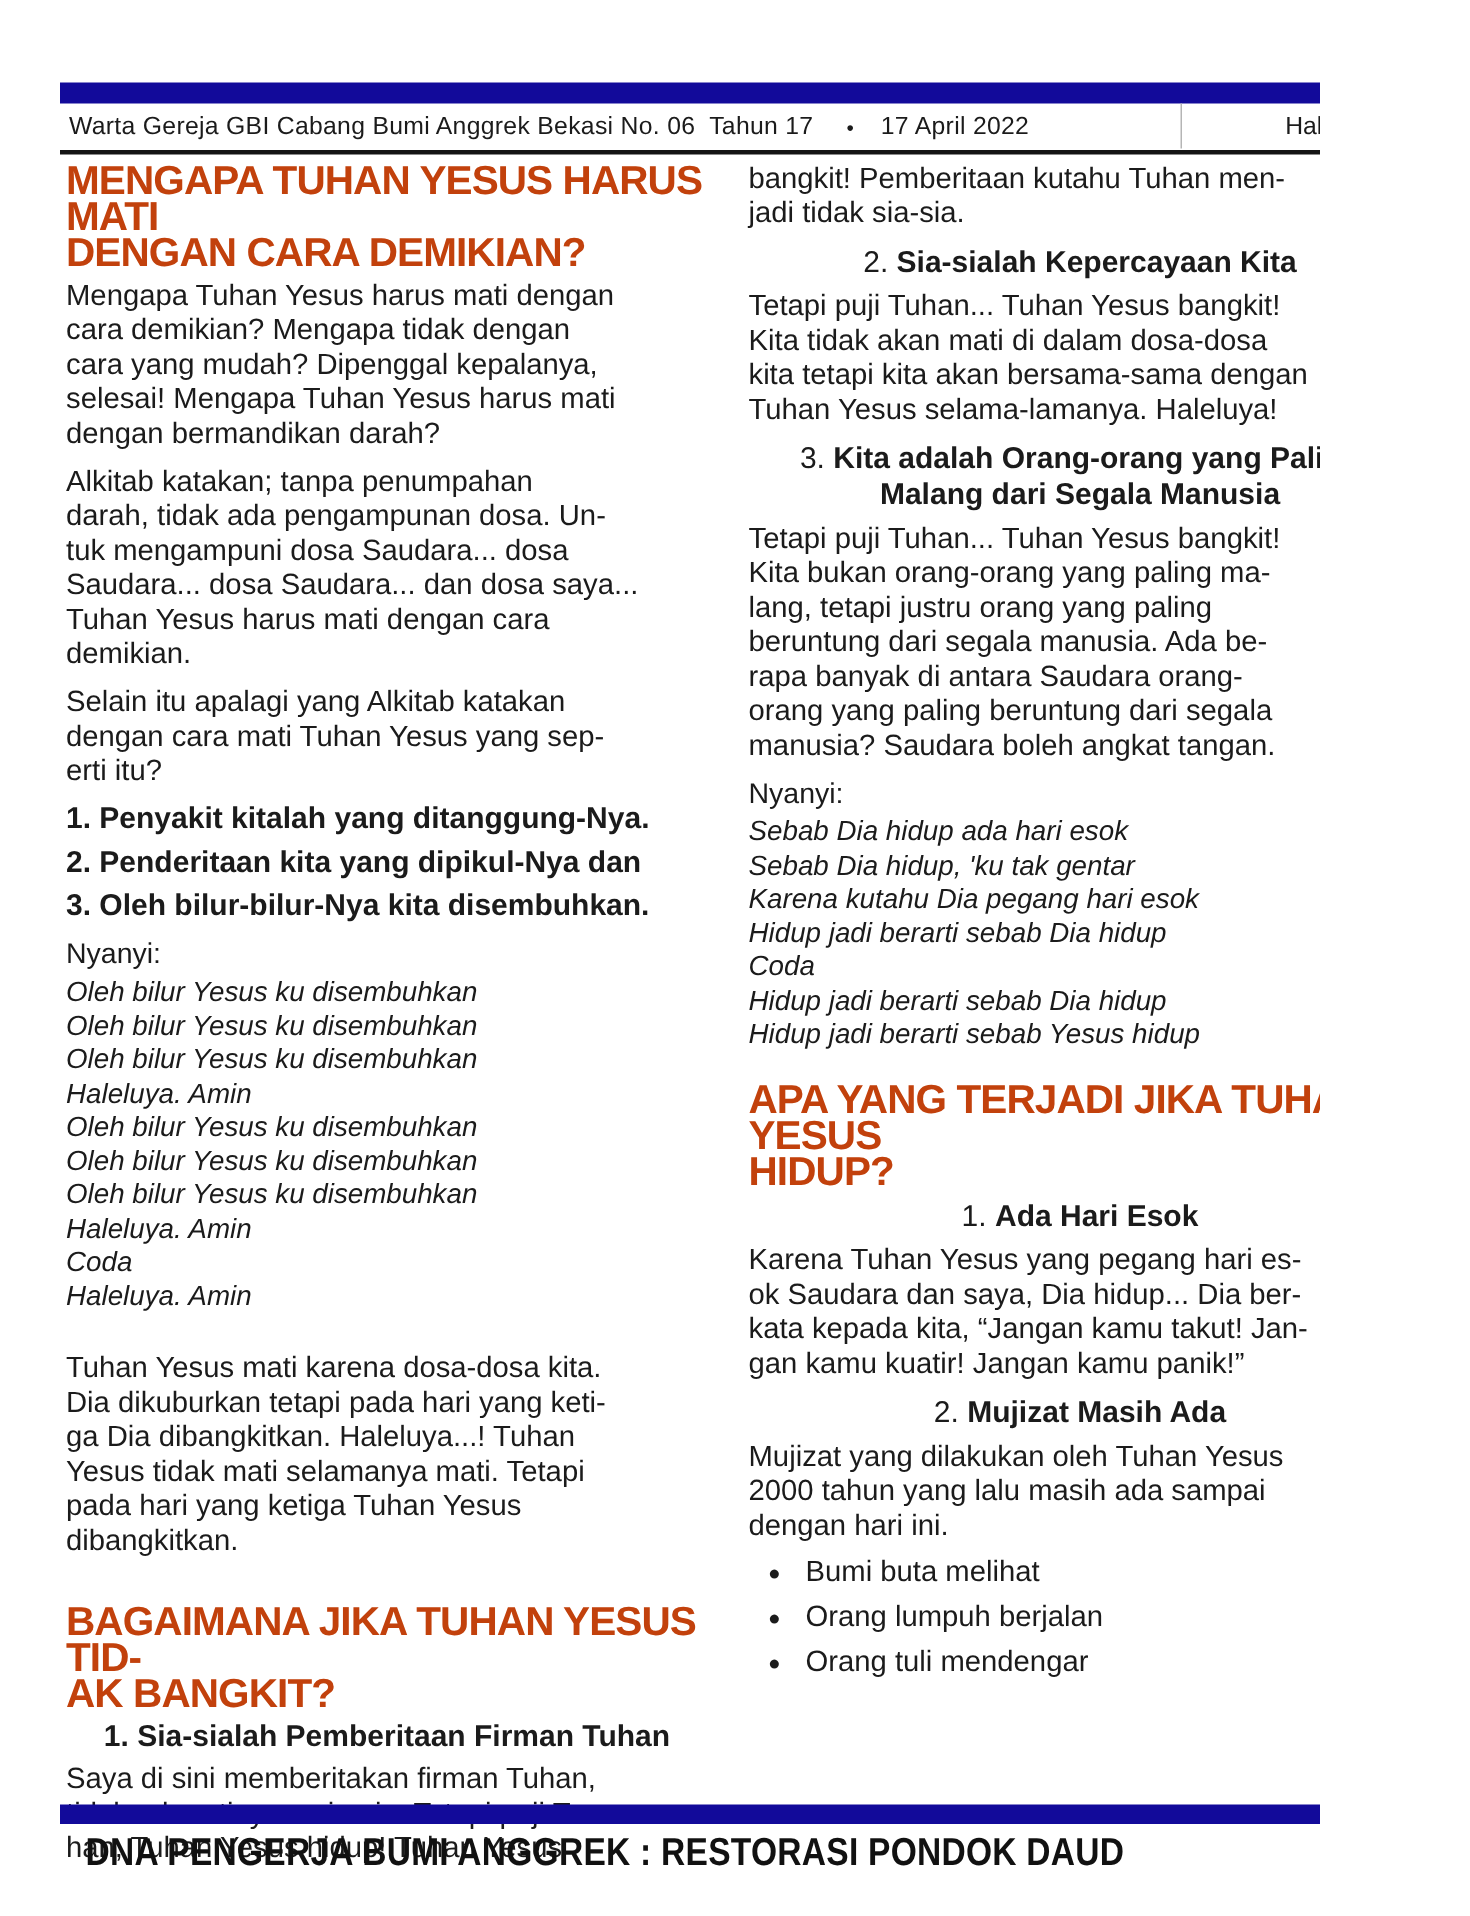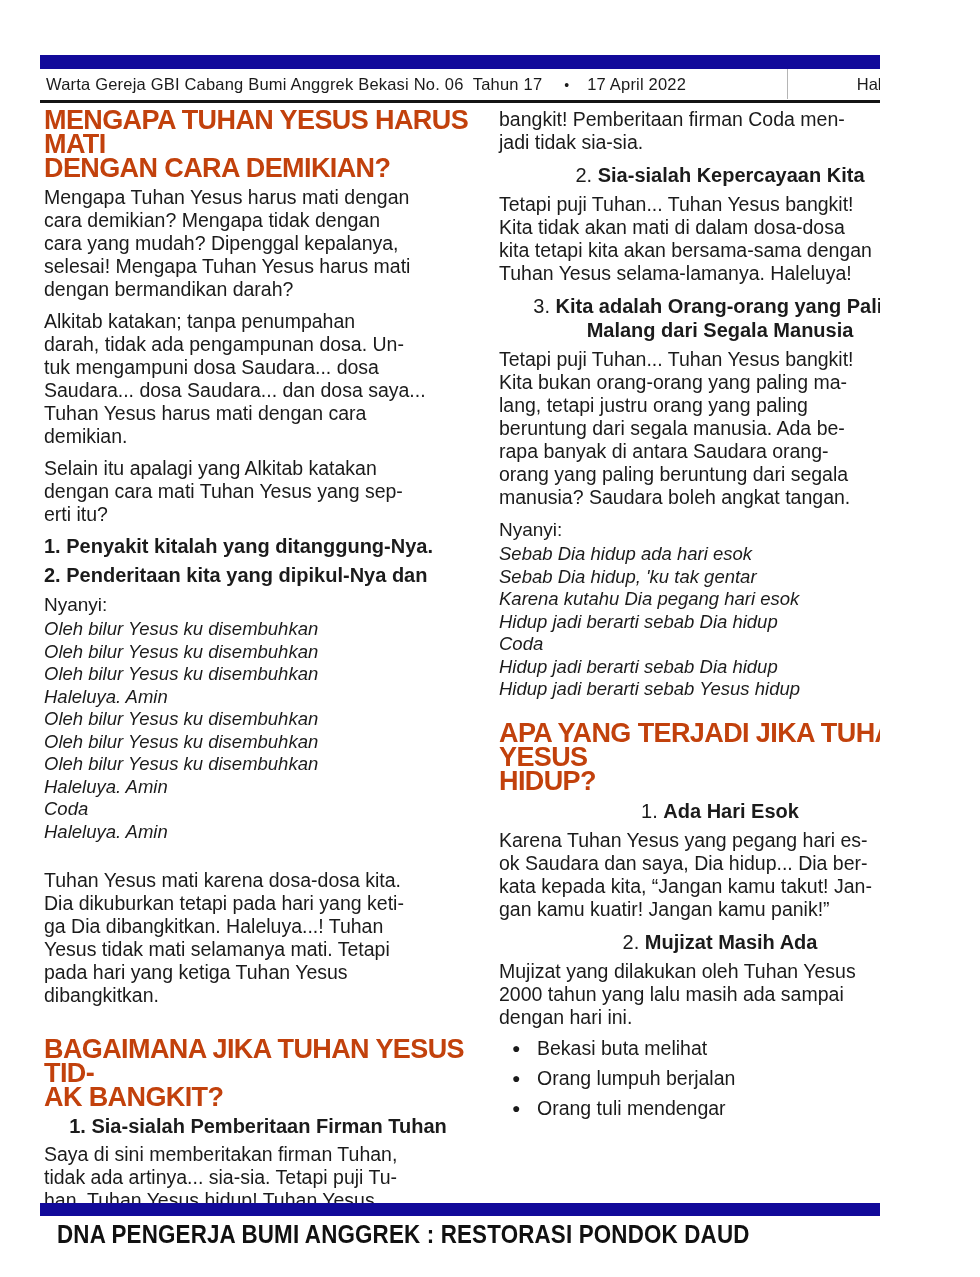--- a/index.html
+++ b/index.html
@@ -82,20 +82,21 @@
 darah, tidak ada pengampunan dosa. Un-
 tuk mengampuni dosa Saudara... dosa
 Saudara... dosa Saudara... dan dosa saya...
 Tuhan Yesus harus mati dengan cara
 demikian.</p>
       <p class="body-p">Selain itu apalagi yang Alkitab katakan
 dengan cara mati Tuhan Yesus yang sep-
 erti itu?</p>
       <p class="point">1. Penyakit kitalah yang ditanggung-Nya.</p>
       <p class="point">2. Penderitaan kita yang dipikul-Nya dan</p>
+      <p class="point last">3. Oleh bilur-bilur-Nya kita disembuhkan.</p>
       <p class="sing-label">Nyanyi:</p>
       <div class="lyrics left-gap">Oleh bilur Yesus ku disembuhkan
 Oleh bilur Yesus ku disembuhkan
 Oleh bilur Yesus ku disembuhkan
 Haleluya. Amin
 Oleh bilur Yesus ku disembuhkan
 Oleh bilur Yesus ku disembuhkan
 Oleh bilur Yesus ku disembuhkan
 Haleluya. Amin
 Coda
@@ -111,21 +112,21 @@
       <div class="sub all-bold sub-tight">
         <span class="num">1.</span>
         <span class="t">Sia-sialah Pemberitaan Firman Tuhan</span>
       </div>
       <p class="body-p">Saya di sini memberitakan firman Tuhan,
 tidak ada artinya... sia-sia. Tetapi puji Tu-
 han, Tuhan Yesus hidup! Tuhan Yesus</p>
     </div>
 
     <div class="col-right">
-      <p class="body-p">bangkit! Pemberitaan firman Coda men-
+      <p class="body-p">bangkit! Pemberitaan kutahu Tuhan men-
 jadi tidak sia-sia.</p>
       <div class="sub">
         <span class="num">2.</span>
         <span class="t">Sia-sialah Kepercayaan Kita</span>
       </div>
       <p class="body-p">Tetapi puji Tuhan... Tuhan Yesus bangkit!
 Kita tidak akan mati di dalam dosa-dosa
 kita tetapi kita akan bersama-sama dengan
 Tuhan Yesus selama-lamanya. Haleluya!</p>
       <div class="sub">
@@ -162,21 +163,21 @@
         <span class="num">2.</span>
         <span class="t">Mujizat Masih Ada</span>
       </div>
       <p class="body-p p6">Mujizat yang dilakukan oleh Tuhan Yesus
 2000 tahun yang lalu masih ada sampai
 dengan hari ini.</p>
 
       <div class="bullets">
         <div class="bullet-row">
           <span class="bullet-dot">●</span>
-          <span>Bekasi buta melihat</span>
+          <span>Bumi buta melihat</span>
         </div>
         <div class="bullet-row">
           <span class="bullet-dot">●</span>
           <span>Orang lumpuh berjalan</span>
         </div>
         <div class="bullet-row">
           <span class="bullet-dot">●</span>
           <span>Orang tuli mendengar</span>
         </div>
       </div>

